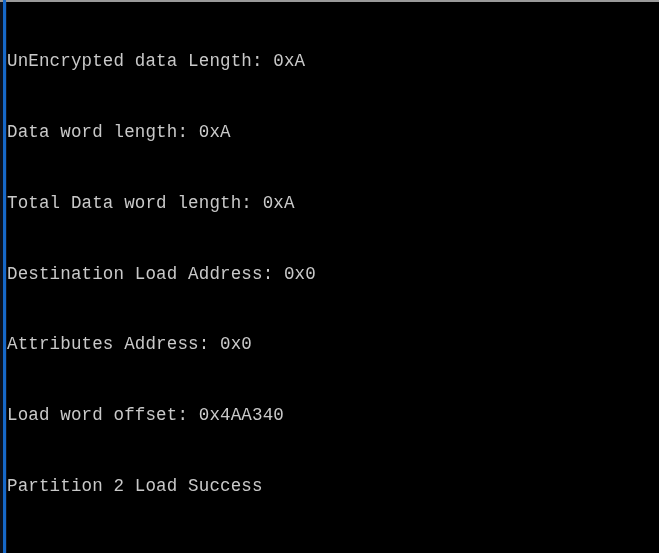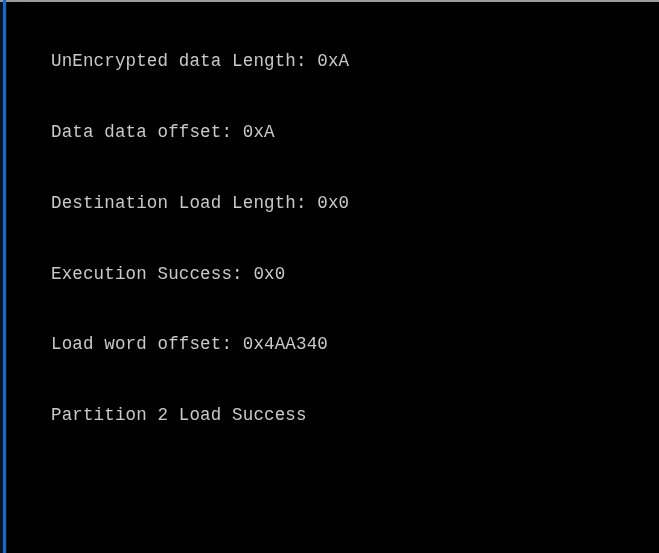--- a/index.html
+++ b/index.html
@@ -58,38 +58,38 @@
     color: #c9c9c9;
     white-space: pre;
     padding-top: 1px;
     box-sizing: border-box;
     overflow: hidden;
   }
   .console-line {
     height: 23.6px;
     white-space: pre;
     position: relative;
-    padding-left: 44px;
   }
 </style>
 </head>
 <body>
 
 <div id="terminal-window">
 
   <div id="top-edge-rule"></div>
 
   <div id="left-gutter"></div>
   <div id="left-accent-bar"></div>
 
   <div id="console-output">
     <div class="console-line">UnEncrypted data Length: 0xA</div>
-    <div class="console-line">Data data offset: 0xA</div>
-    <div class="console-line">Destination Load Length: 0x0</div>
-    <div class="console-line">Execution Success: 0x0</div>
+    <div class="console-line">Data word length: 0xA</div>
+    <div class="console-line">Total Data word length: 0xA</div>
+    <div class="console-line">Destination Load Address: 0x0</div>
+    <div class="console-line">Attributes Address: 0x0</div>
     <div class="console-line">Load word offset: 0x4AA340</div>
     <div class="console-line">Partition 2 Load Success</div>
     
     
     
     
     
     
     
     

